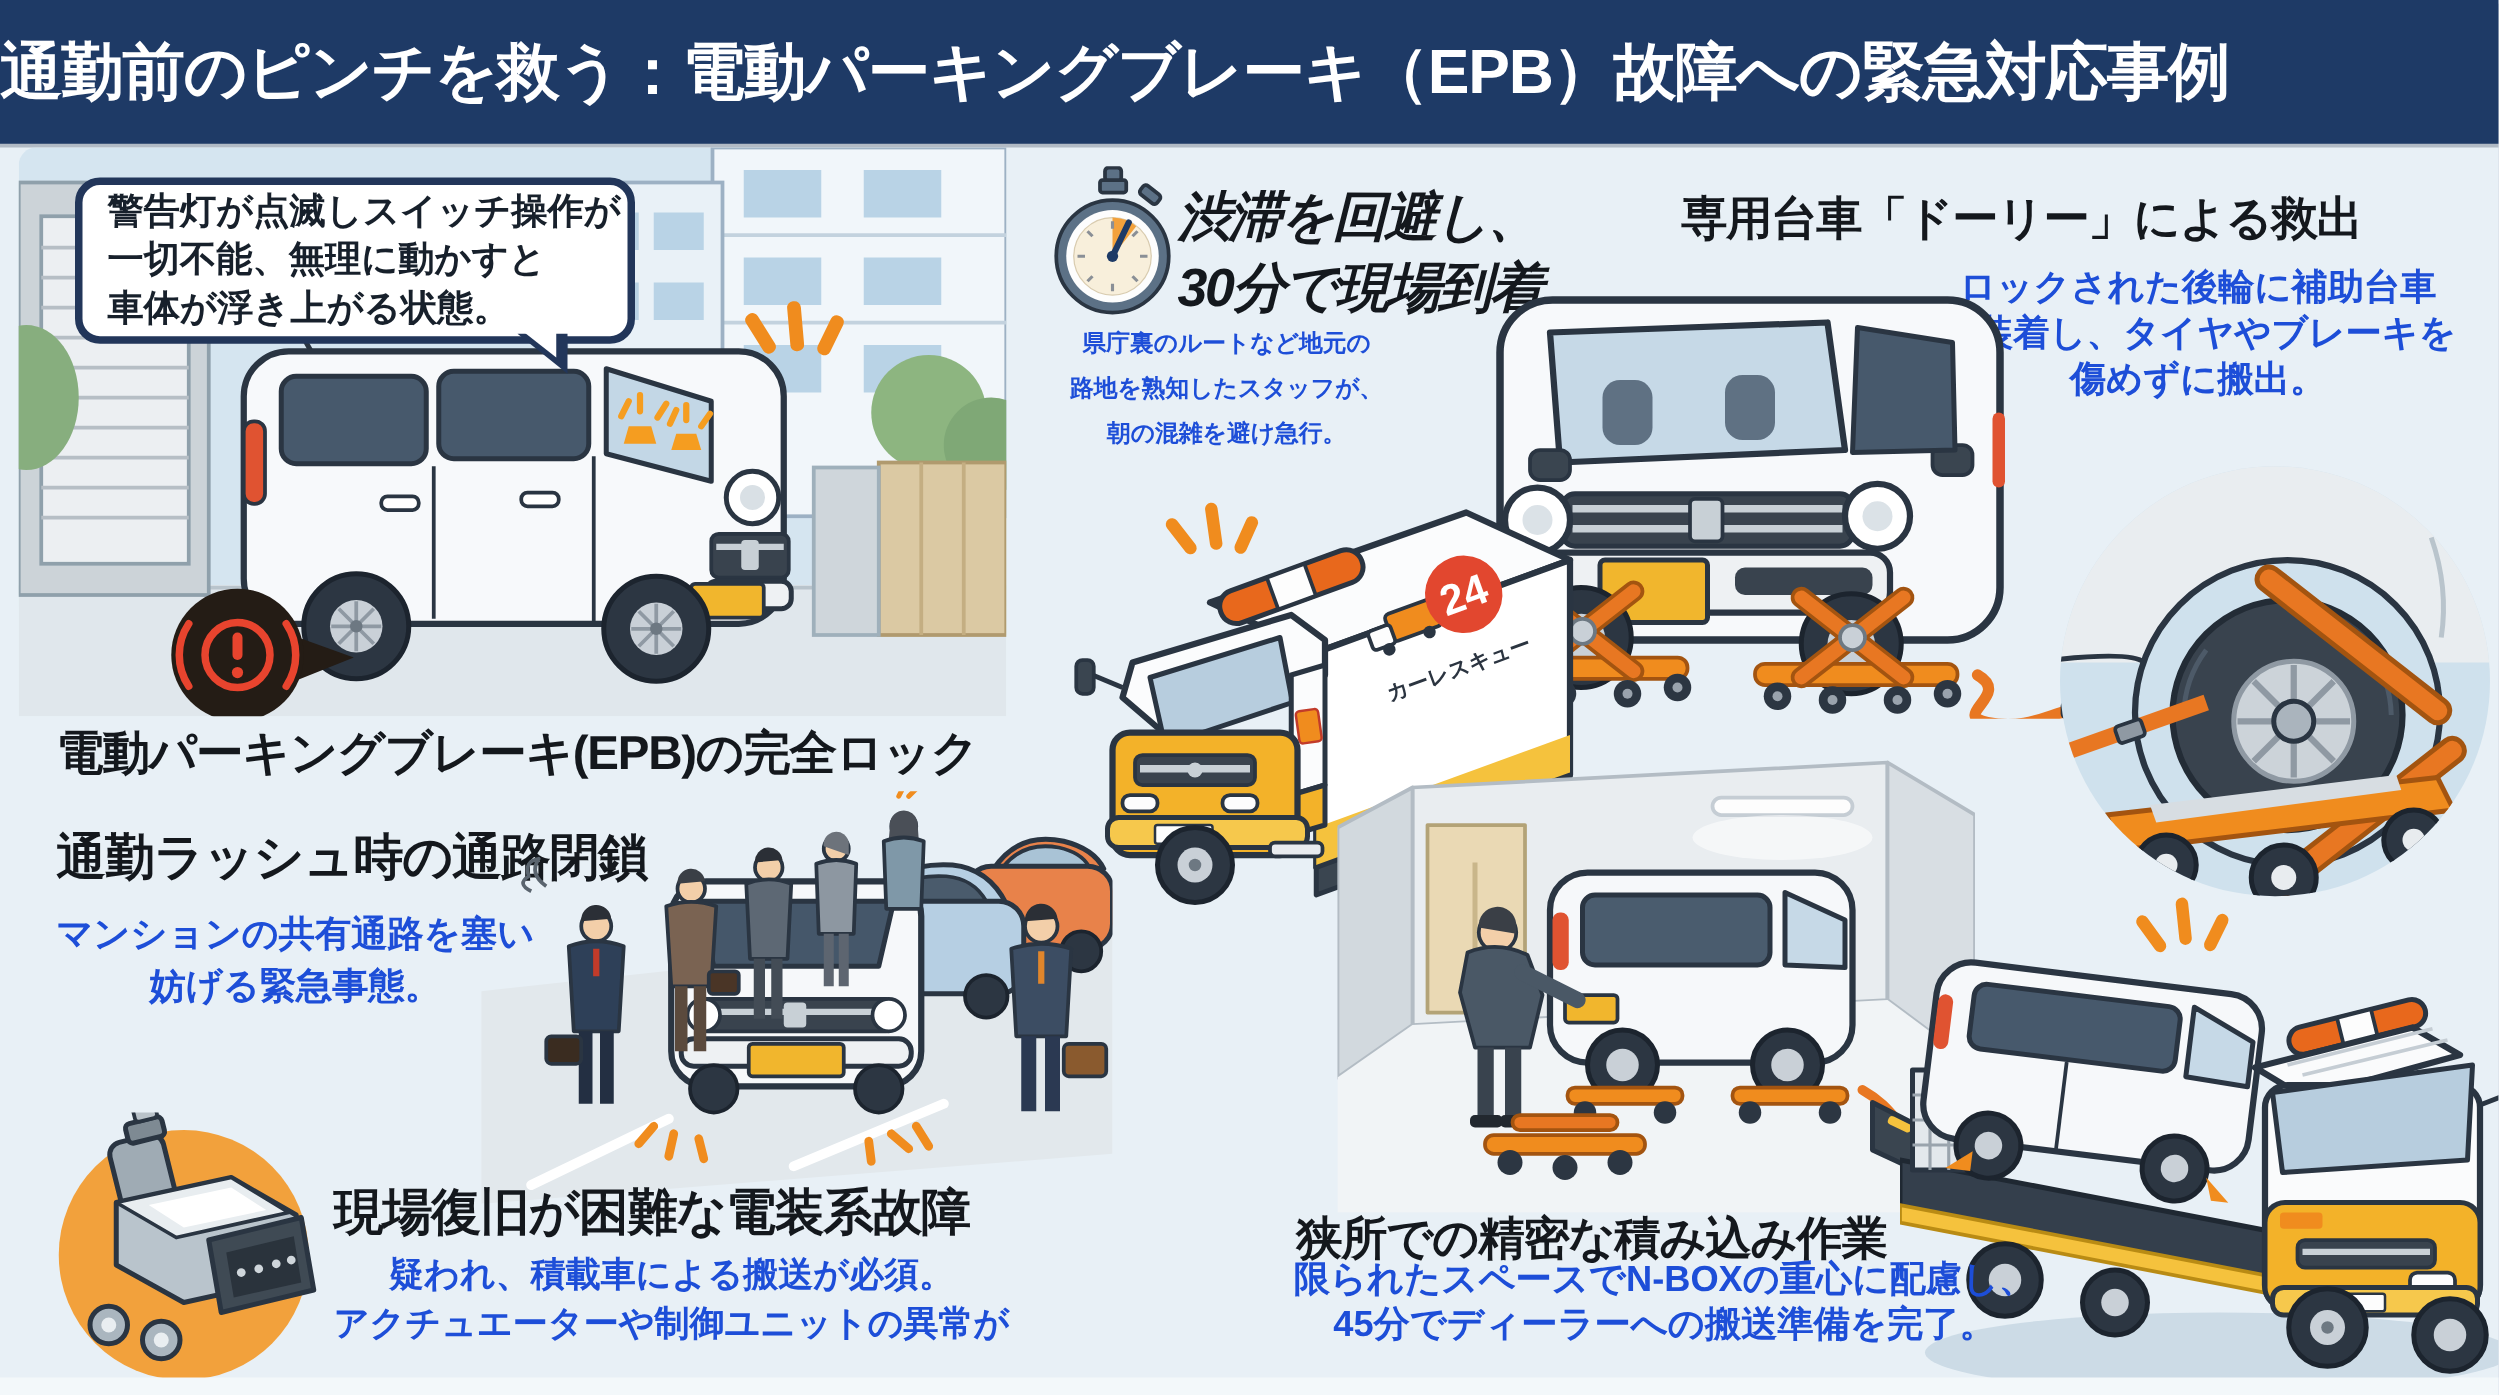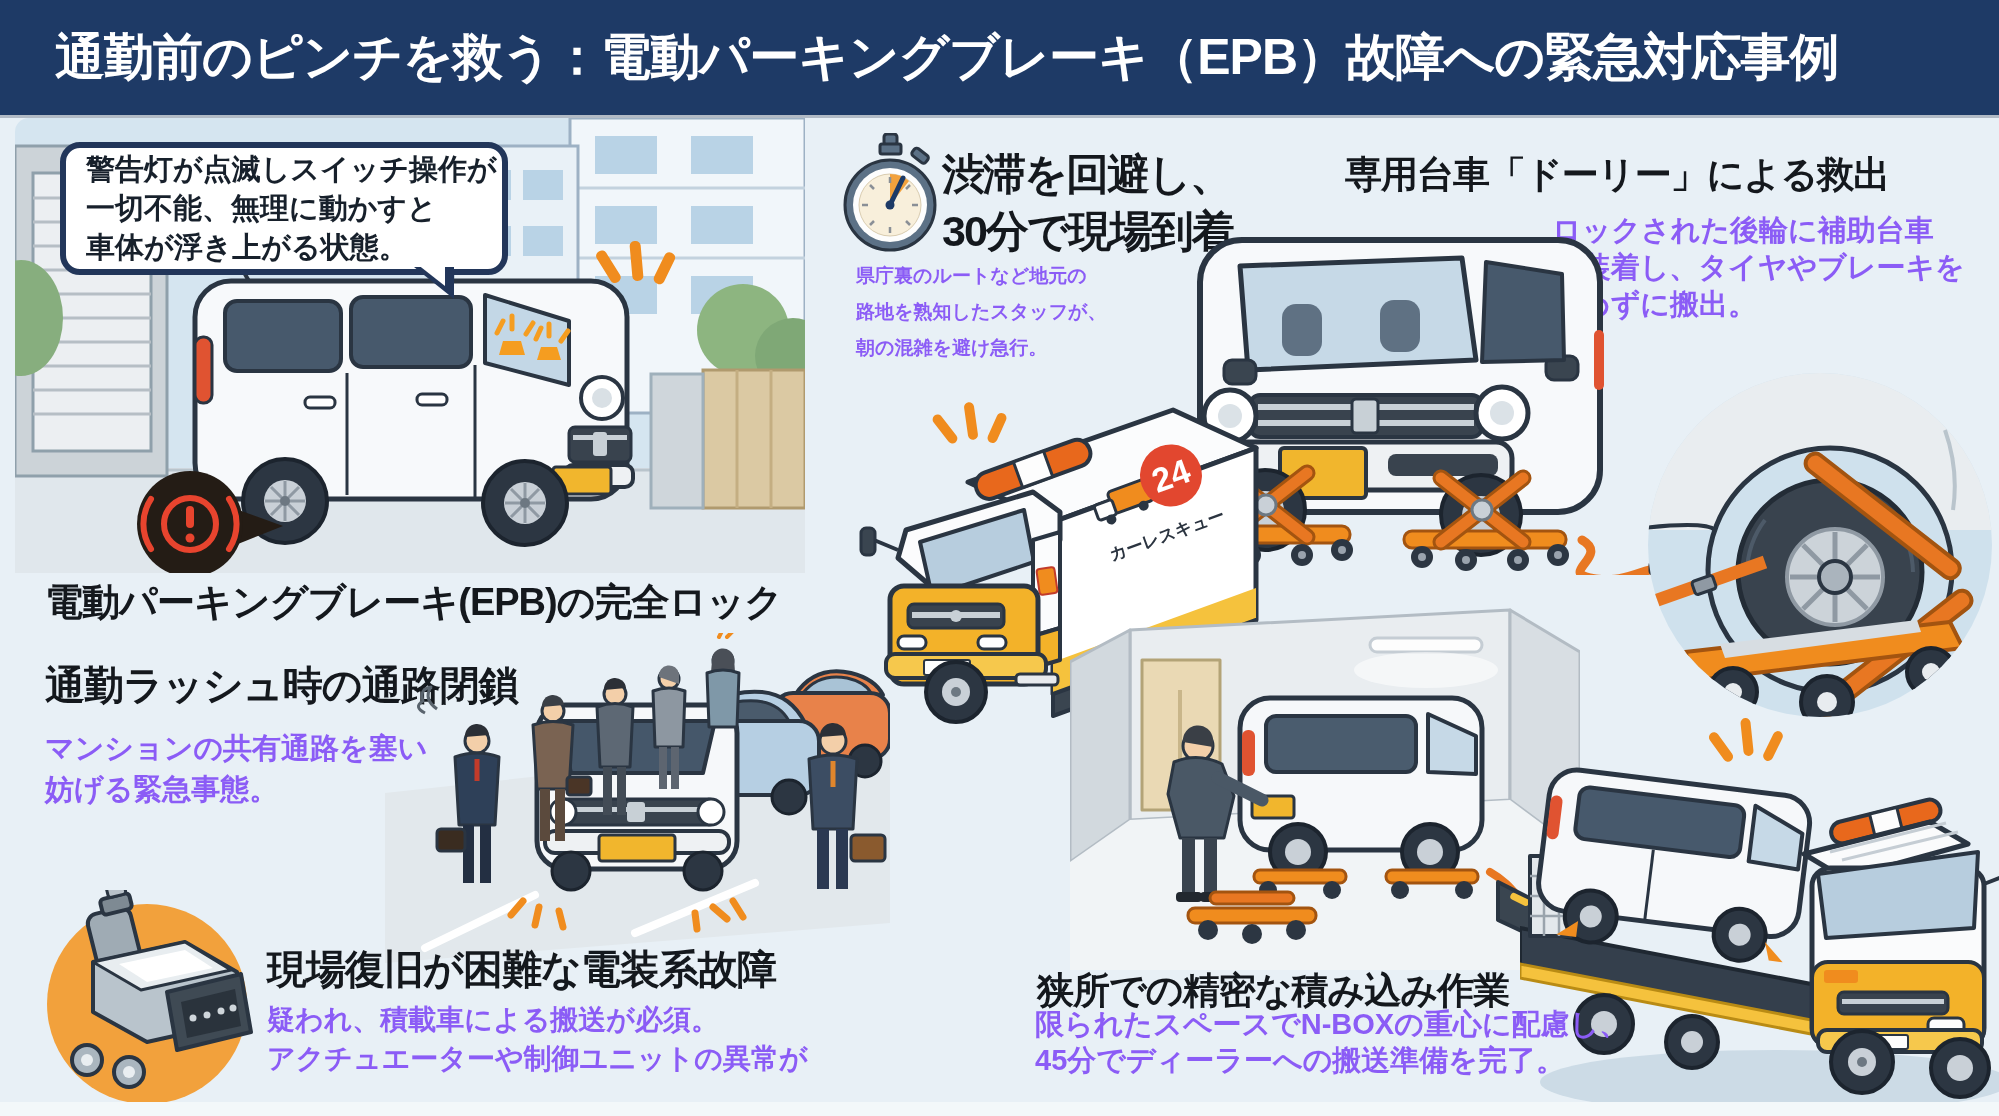--- a/index.html
+++ b/index.html
@@ -10,50 +10,50 @@
     color:#1b1f24;
   }
   .abs{position:absolute;}
   
   #banner{
     left:0;top:0;width:1999px;height:115px;
     background:#1e3a66;display:flex;align-items:center;
     box-shadow:0 3px 0 rgba(10,25,50,.25);
   }
   #banner .title{
-    padding-left:55px;color:#ffffff;font-size:50px;font-weight:900;
+    color:#ffffff;font-size:50px;font-weight:900;
     letter-spacing:-1px;white-space:nowrap;
   }
   
   #bubble{
     left:60px;top:142px;width:396px;
     background:#ffffff;border:6px solid #22365a;border-radius:20px;
     padding:2px 20px;z-index:6;
   }
   #bubble .ln{font-size:29px;font-weight:800;line-height:1.35;color:#17202b;white-space:nowrap;}
   #bubble::after{
     content:"";position:absolute;bottom:-30px;right:48px;width:0;height:0;
     border-left:40px solid transparent;border-top:32px solid #22365a;
   }
   #bubble::before{
     content:"";position:absolute;bottom:-17px;right:57px;width:0;height:0;
     border-left:28px solid transparent;border-top:22px solid #ffffff;z-index:2;
   }
   
   .h-black{font-weight:700;color:#14181d;white-space:nowrap;letter-spacing:-1px;}
-  .body-txt .ln{font-weight:700;color:#8b5cf6;white-space:nowrap;}
+  .body-txt .ln{font-weight:700;color:#1d4ed8;white-space:nowrap;text-align:center;}
   #heading-epb-lock{left:45px;top:577px;font-size:38px;}
   #heading-rush{left:45px;top:658px;font-size:40px;}
   #body-rush{left:45px;top:728px;}
   #body-rush .ln{font-size:29px;line-height:41px;}
   #heading-fault{left:267px;top:942px;font-size:40px;}
   #body-fault{left:267px;top:1000px;}
   #body-fault .ln{font-size:28px;line-height:39px;}
   #heading-arrival{left:942px;top:146px;}
-  #heading-arrival .ln{font-size:43px;font-weight:900;line-height:57px;letter-spacing:-2px;white-space:nowrap;color:#14181d;}
+  #heading-arrival .ln{font-size:43px;font-weight:900;line-height:57px;letter-spacing:-2px;white-space:nowrap;color:#14181d;font-style:italic;}
   #body-arrival{left:856px;top:258px;}
   #body-arrival .ln{font-size:19px;line-height:36px;}
   #heading-dolly{left:1345px;top:150px;font-size:37px;}
   #body-dolly{left:1552px;top:212px;}
   #body-dolly .ln{font-size:29px;line-height:37px;}
   #heading-loading{left:1037px;top:950px;font-size:37px;margin-top:16px;}
   #body-loading{left:1035px;top:1006px;}
   #body-loading .ln{font-size:29px;line-height:36px;}
   
   #bottom-strip{left:0;bottom:0;width:1999px;height:14px;background:#f3f8fa;}

